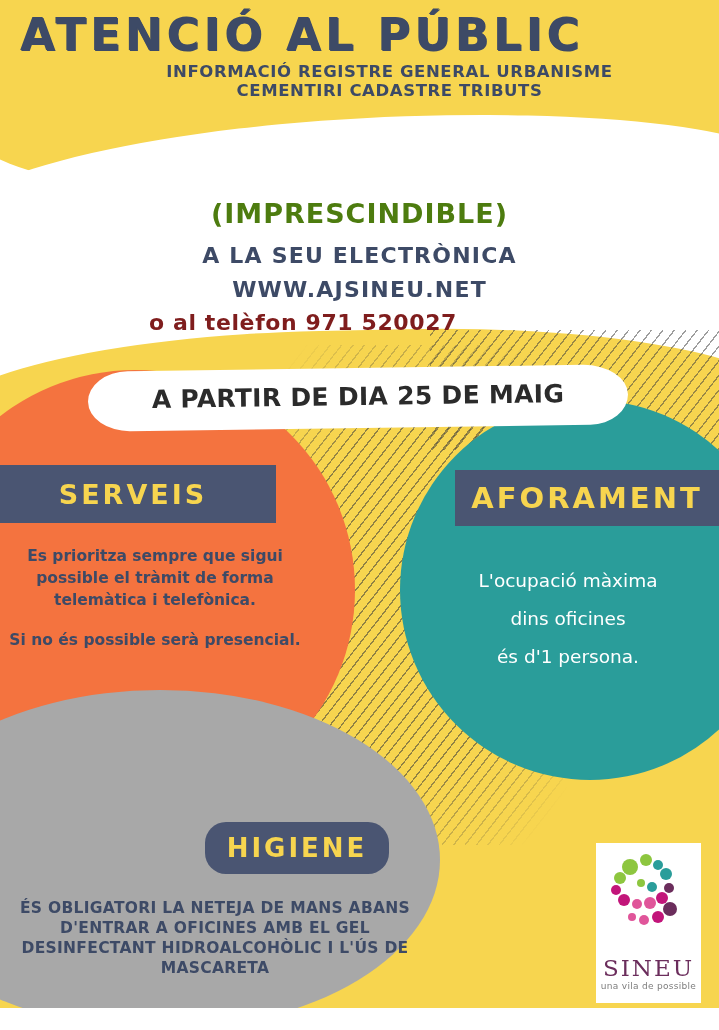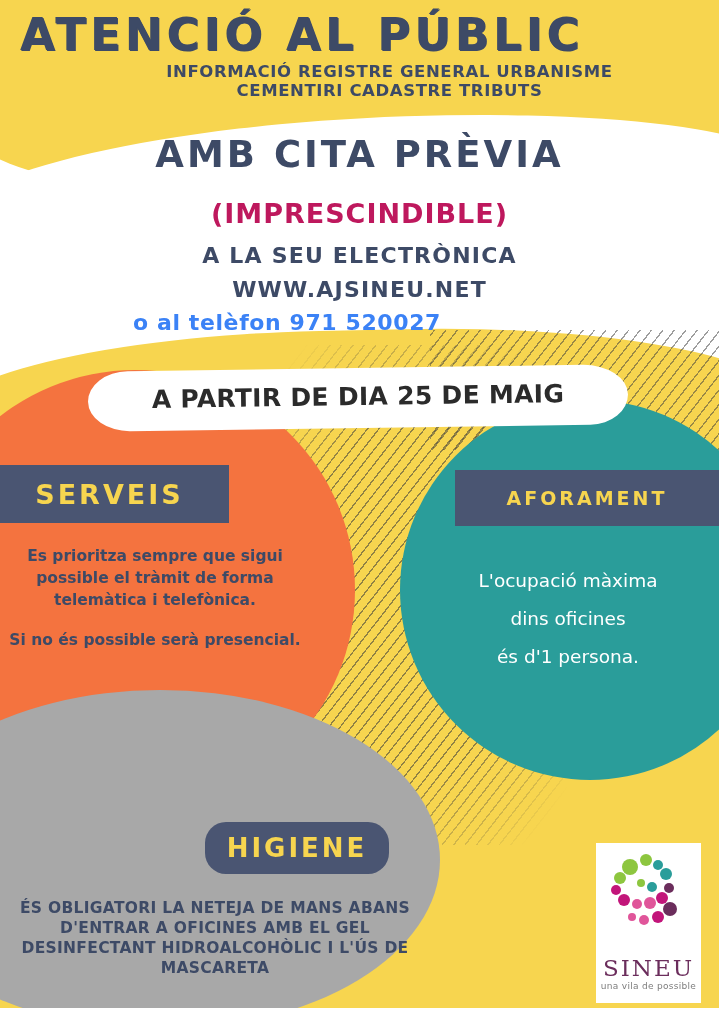--- a/index.html
+++ b/index.html
@@ -160,21 +160,21 @@
   }
   .imprescindible {
     position: absolute;
     left: 0;
     top: 198px;
     width: 719px;
     text-align: center;
     font-weight: bold;
     font-size: 27px;
     letter-spacing: 1px;
-    color: #be185d;
+    color: #4d7c0f;
   }
   .seu {
     position: absolute;
     left: 0;
     top: 243px;
     width: 719px;
     text-align: center;
     font-weight: bold;
     font-size: 22px;
     letter-spacing: 1.2px;
@@ -193,21 +193,22 @@
   }
   .tel {
     position: absolute;
     left: 0;
     top: 310px;
     width: 574px;
     text-align: center;
     font-weight: bold;
     font-size: 22px;
     letter-spacing: 0.6px;
-    color: #3b82f6;
+    color: #7f1d1d;
+    padding-left: 16px;
   }
 
   
   .date-banner {
     position: absolute;
     left: 88px;
     top: 368px;
     width: 540px;
     height: 60px;
     background: #ffffff;
@@ -233,34 +234,34 @@
     background: #4a5572;
     color: #f7d54f;
     font-weight: bold;
     display: flex;
     align-items: center;
     letter-spacing: 3px;
   }
   .hdr-serveis {
     left: 0px;
     top: 465px;
-    width: 229px;
+    width: 276px;
     height: 58px;
     justify-content: center;
     font-size: 27px;
     padding-right: 10px;
     box-sizing: border-box;
   }
   .hdr-aforament {
     left: 455px;
     top: 470px;
     width: 264px;
     height: 56px;
     justify-content: center;
-    font-size: 19px;
+    font-size: 29px;
   }
   .hdr-higiene {
     left: 205px;
     top: 822px;
     width: 184px;
     height: 52px;
     justify-content: center;
     font-size: 26px;
     border-radius: 21px;
   }
@@ -350,21 +351,20 @@
   <div class="circle-teal"></div>
   <div class="circle-grey"></div>
 
   <div class="title-main">ATENCIÓ AL PÚBLIC</div>
 
   <div class="subtitle-lines">
     <div>INFORMACIÓ  REGISTRE GENERAL  URBANISME</div>
     <div>CEMENTIRI  CADASTRE  TRIBUTS</div>
   </div>
 
-  <div class="cita">AMB  CITA  PRÈVIA</div>
   <div class="imprescindible">(IMPRESCINDIBLE)</div>
   <div class="seu">A LA SEU ELECTRÒNICA</div>
   <div class="web">WWW.AJSINEU.NET</div>
   <div class="tel">o al telèfon 971 520027</div>
 
   <div class="date-banner"></div>
   <div class="date-text">A PARTIR DE DIA 25 DE MAIG</div>
 
   <div class="hdr hdr-serveis">SERVEIS</div>
   <div class="body-serveis">

